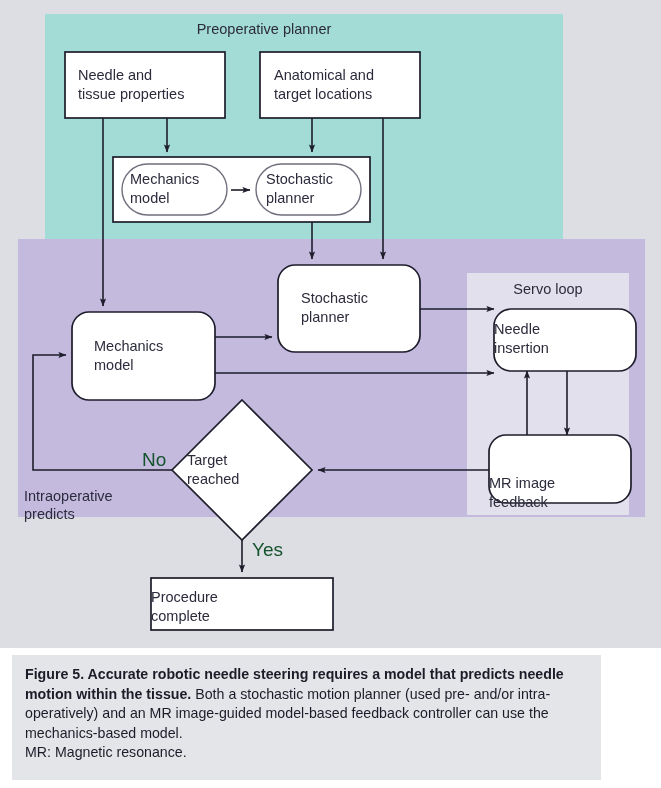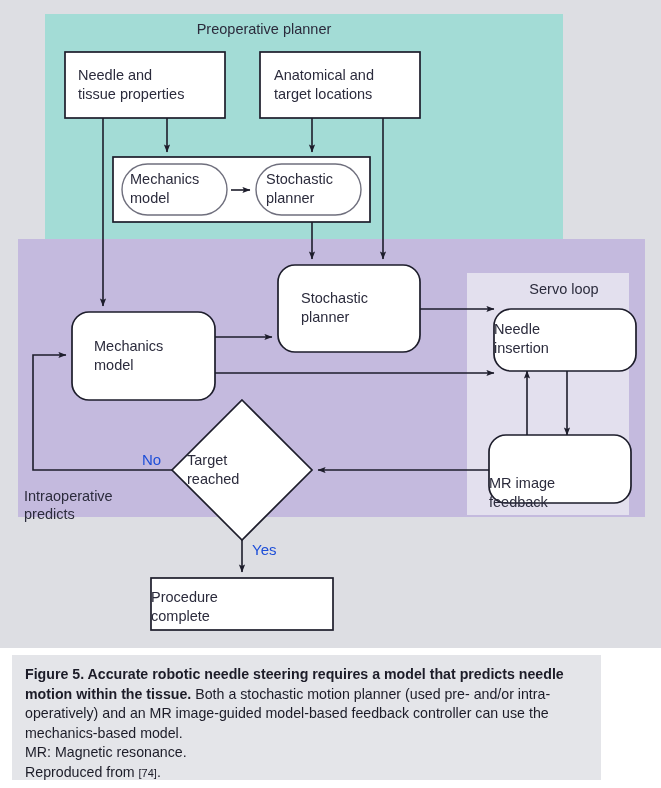--- a/index.html
+++ b/index.html
@@ -42,22 +42,22 @@
   .panel-title {
     position: absolute;
     color: #2b2b3c;
     font-size: 14.5px;
     line-height: 19px;
     text-align: center;
     white-space: pre-line;
   }
   .edge-label {
     position: absolute;
-    color: #1d4ed8;
-    font-size: 15px;
+    color: #14532d;
+    font-size: 19px;
     line-height: 18px;
   }
   .corner-title {
     position: absolute;
     color: #2b2b3c;
     font-size: 14.5px;
     line-height: 18px;
     text-align: left;
     white-space: pre-line;
   }
@@ -153,21 +153,21 @@
       <rect x="494" y="309" width="142" height="62" rx="17" ry="17" fill="#ffffff" stroke="#1d1d2b" stroke-width="1.7"></rect>
 
       <rect x="489" y="435" width="142" height="68" rx="17" ry="17" fill="#ffffff" stroke="#1d1d2b" stroke-width="1.7"></rect>
 
       <polygon points="242,400 312,470 242,540 172,470" fill="#ffffff" stroke="#1d1d2b" stroke-width="1.7"></polygon>
 
       <rect x="151" y="578" width="182" height="52" fill="#ffffff" stroke="#1d1d2b" stroke-width="1.7"></rect>
     </svg>
 
     <div class="panel-title" style="left:45px; top:20px; width:422px;margin-left:8px;">Preoperative planner</div>
-    <div class="panel-title" style="left:467px; top:280px; width:194px;">Servo loop</div>
+    <div class="panel-title" style="left:467px; top:280px; width:162px;">Servo loop</div>
     <div class="corner-title" style="left:24px; top:487px; width:160px;">Intraoperative
 predicts</div>
 
     <div class="node-label" style="left:78px; top:66px; width:134px; text-align:left;">Needle and
 tissue properties</div>
     <div class="node-label" style="left:274px; top:66px; width:134px; text-align:left;">Anatomical and
 target locations</div>
 
     <div class="node-label" style="left:130px; top:170px; width:90px; text-align:left;">Mechanics
 model</div>
@@ -191,16 +191,15 @@
 
     <div class="edge-label" style="left:142px; top:451px;">No</div>
     <div class="edge-label" style="left:252px; top:541px;">Yes</div>
   </div>
 
   <div id="caption-gap"></div>
 
   <div id="caption-block">
     <p><span class="cap-lead">Figure 5. Accurate robotic needle steering requires a model that predicts needle motion within the tissue.</span><span> Both a stochastic motion planner (used pre- and/or intra-operatively) and an MR image-guided model-based feedback controller can use the mechanics-based model.</span></p>
     <p>MR: Magnetic resonance.</p>
-    <p><span>Reproduced from </span><span class="cap-small">[74]</span><span>.</span></p>
   </div>
 
 </div>
 
 </body></html>

